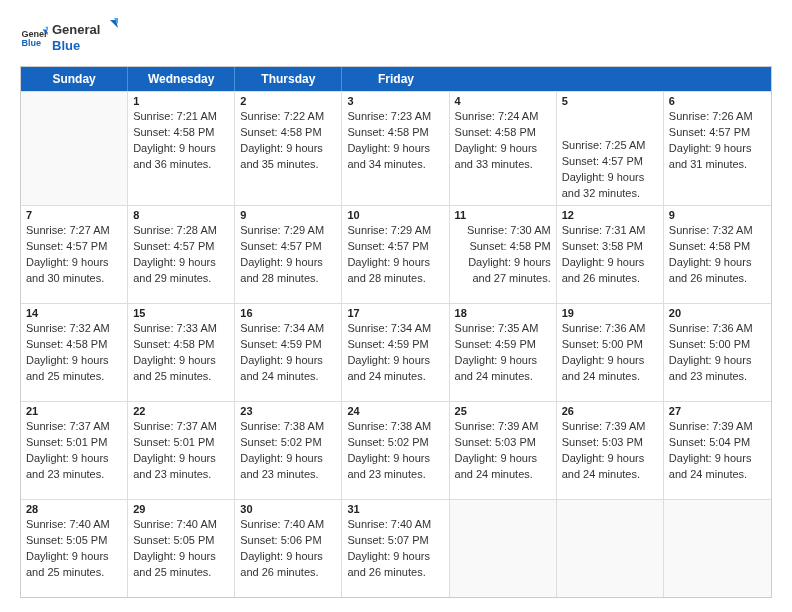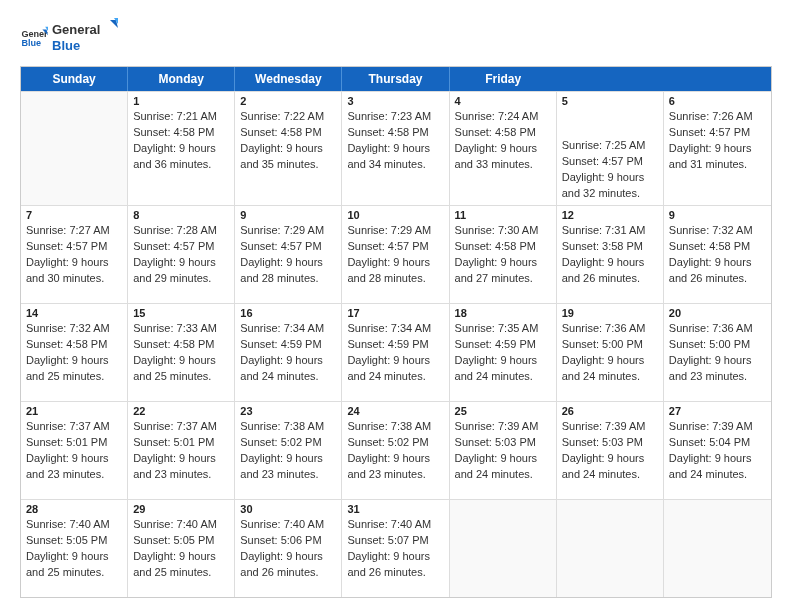--- a/index.html
+++ b/index.html
@@ -121,21 +121,20 @@
     </div>
     <div class="title-block">
       <div class="month-title"></div>
       <div class="location"></div>
     </div>
   </div>
 
   <div class="calendar">
     <div class="cal-header">
     <div class="cal-header-cell">Sunday</div>
-        <div class="cal-header-cell">Monday</div>
         <div class="cal-header-cell">Wednesday</div>
         <div class="cal-header-cell">Thursday</div>
         <div class="cal-header-cell">Friday</div>
       </div>
     <div class="cal-body">
     <div class="cal-row">
           <div class="cal-cell empty"></div>
           <div class="cal-cell">
             <div class="day-number">1</div>
             <div class="day-info" style="white-space: pre-line;">Sunrise: 7:21 AM
@@ -203,21 +202,21 @@
           </div>
           <div class="cal-cell">
             <div class="day-number">10</div>
             <div class="day-info" style="white-space: pre-line;">Sunrise: 7:29 AM
 Sunset: 4:57 PM
 Daylight: 9 hours
 and 28 minutes.</div>
           </div>
           <div class="cal-cell">
             <div class="day-number">11</div>
-            <div class="day-info" style="white-space: pre-line;">Sunrise: 7:30 AM
+            <div class="day-info" style="white-space: pre-line; text-align: right;">Sunrise: 7:30 AM
 Sunset: 4:58 PM
 Daylight: 9 hours
 and 27 minutes.</div>
           </div>
           <div class="cal-cell">
             <div class="day-number">12</div>
             <div class="day-info" style="white-space: pre-line;">Sunrise: 7:31 AM
 Sunset: 3:58 PM
 Daylight: 9 hours
 and 26 minutes.</div>

